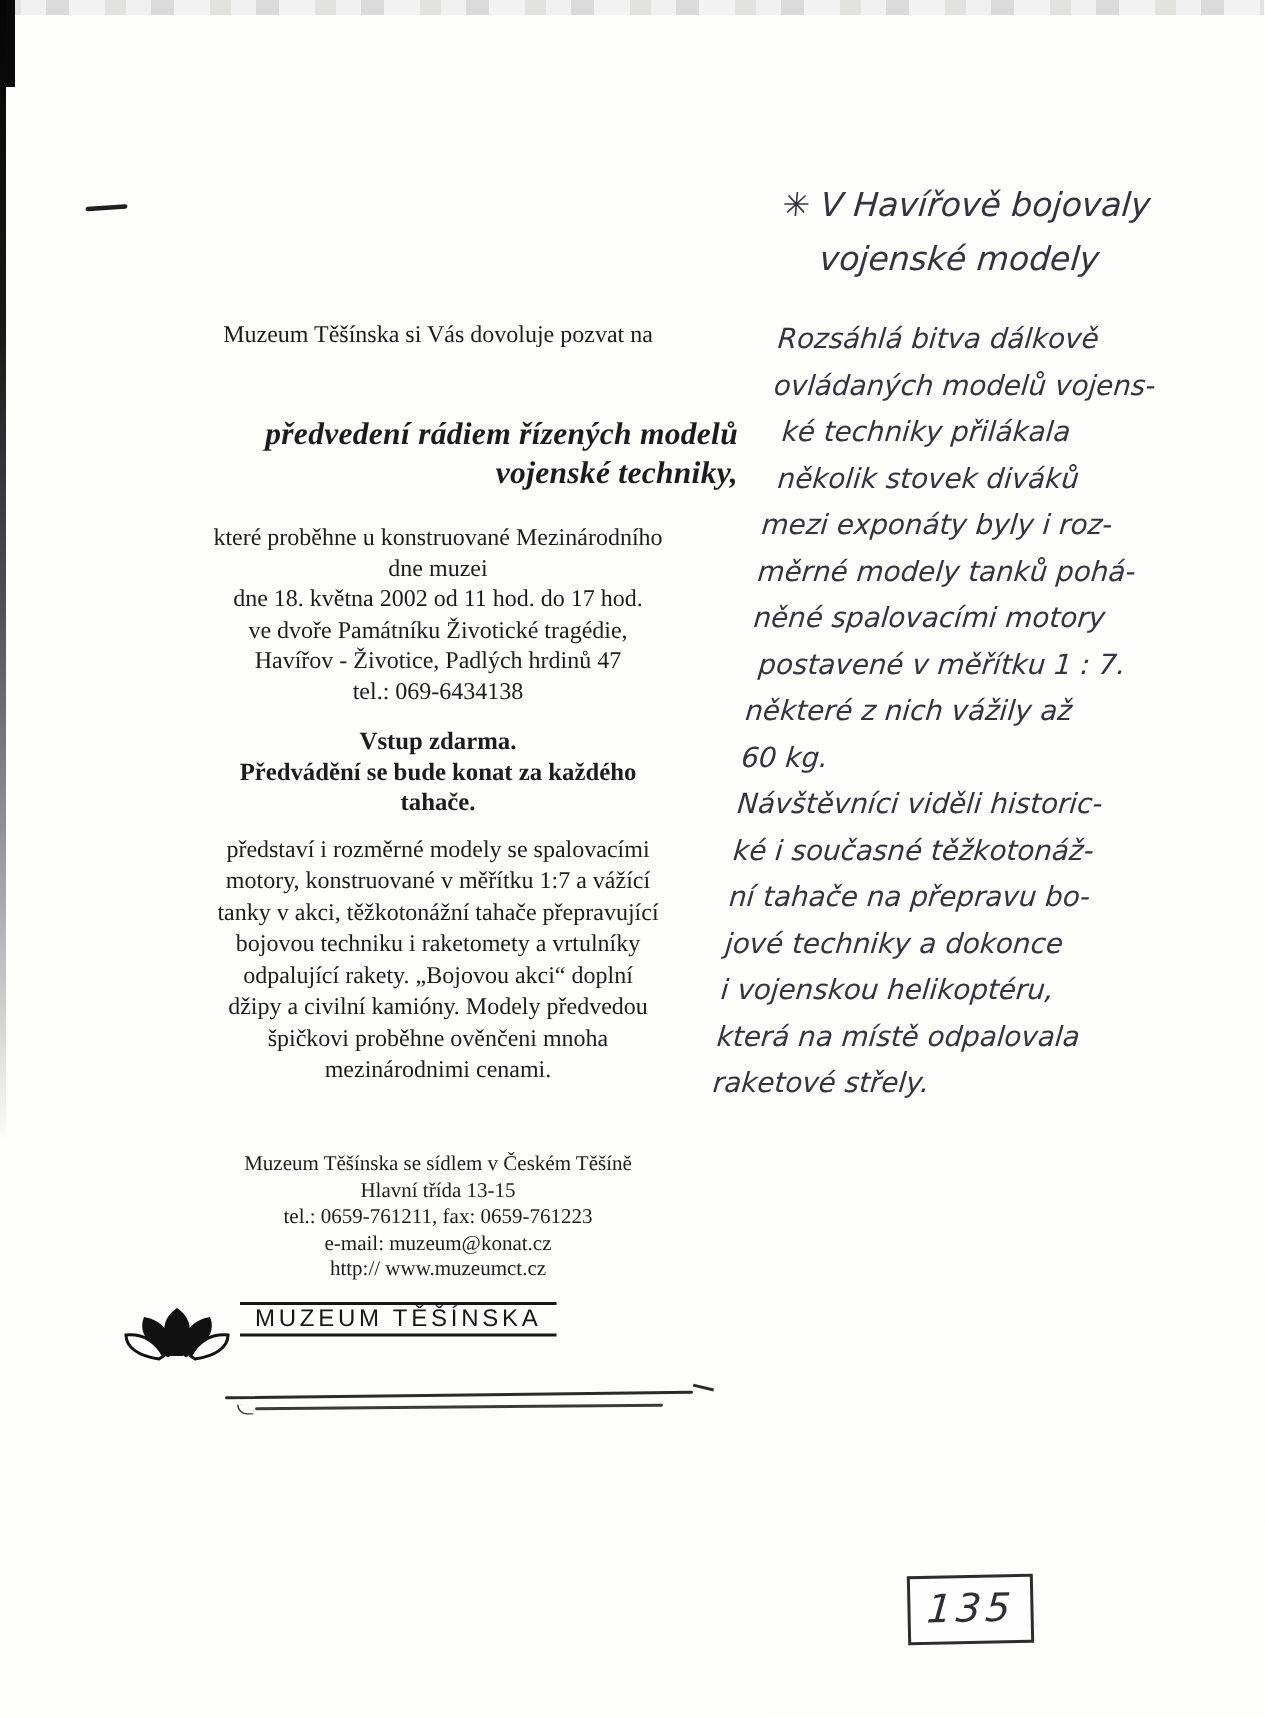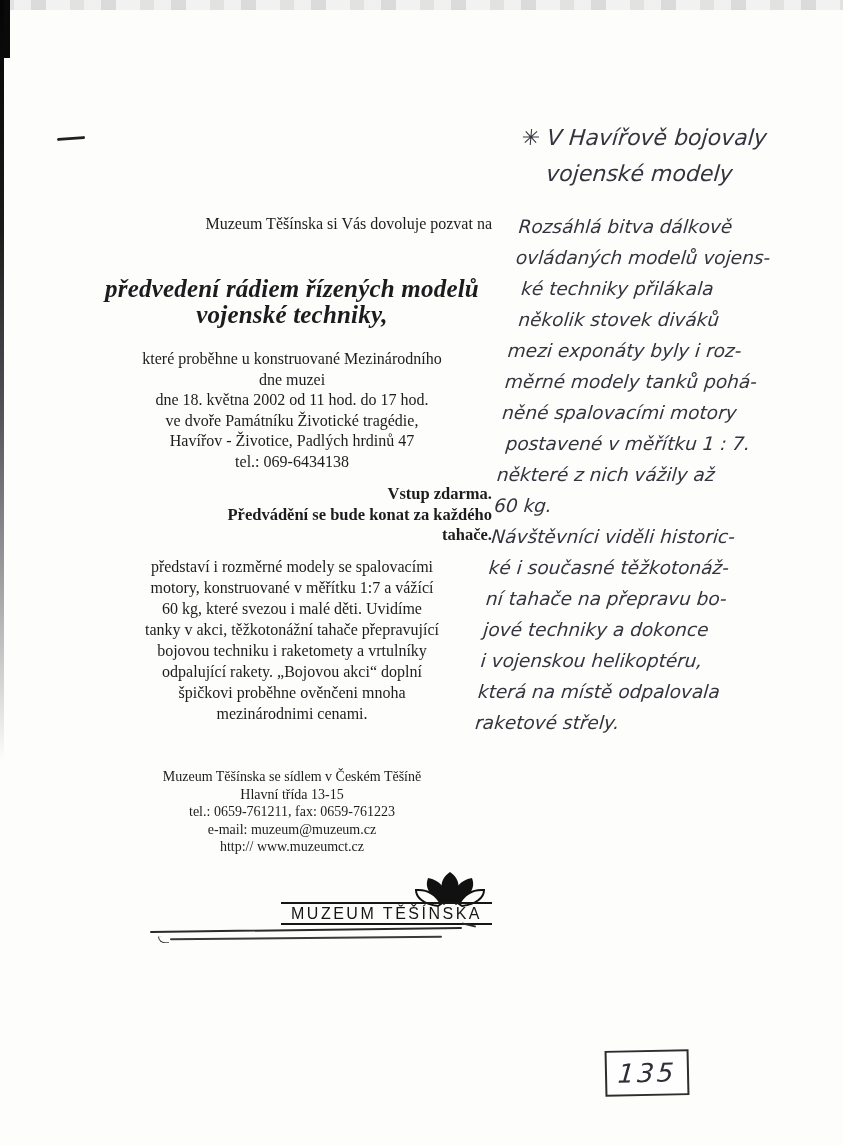--- a/index.html
+++ b/index.html
@@ -24,29 +24,29 @@
     position:absolute;left:0;top:0;width:4px;height:760px;
     background:linear-gradient(to bottom,#050505 0%,#1b1b1b 30%,#55555a 55%,#9a9a9d 75%,rgba(200,200,200,0) 100%);
   }
   .corner-dash{
     position:absolute;left:57px;top:137px;width:28px;height:3px;
     background:#1f1f22;border-radius:2px;transform:rotate(-4deg);
   }
 
   
   .print-col{position:absolute;left:92px;width:400px;text-align:center;}
-  .invite{top:215px;font-size:16px;text-align:right;}
-  .title{top:276px;font-size:25px;font-weight:bold;font-style:italic;line-height:26px;letter-spacing:.2px;}
+  .invite{top:215px;font-size:16px;}
+  .title{top:276px;font-size:21px;font-weight:bold;font-style:italic;line-height:26px;letter-spacing:.2px;text-align:right;}
   .occasion{top:349px;font-size:16px;line-height:20.5px;}
-  .entry{top:484px;font-size:16.5px;font-weight:bold;line-height:20.5px;text-align:right;}
+  .entry{top:484px;font-size:16.5px;font-weight:bold;line-height:20.5px;}
   .bodypara{top:556px;font-size:16px;line-height:21px;}
   .footerblk{top:768px;font-size:14px;line-height:17.5px;}
 
   
-  .logo{position:absolute;left:92px;top:868px;width:400px;display:flex;flex-direction:column;align-items:flex-end;}
+  .logo{position:absolute;left:76px;top:868px;width:400px;display:flex;flex-direction:row;align-items:flex-start;}
   .logo-flower{margin-bottom:-6px;}
   .logo-band{
     border-top:2px solid #161616;border-bottom:2px solid #161616;
     padding:0 10px;line-height:19px;
     font-family:"Liberation Sans", sans-serif;
     font-size:16px;letter-spacing:2.5px;color:#161616;font-weight:500;
   }
   .flourish1{position:absolute;left:150px;top:929px;width:312px;height:2px;background:#2a2a2a;transform:rotate(-.7deg);border-radius:2px;}
   .flourish1:before{content:"";position:absolute;right:-14px;top:-3px;width:14px;height:2px;background:#2a2a2a;transform:rotate(14deg);}
   .flourish2{position:absolute;left:170px;top:937px;width:272px;height:1.6px;background:#3a3a3a;transform:rotate(-.5deg);border-radius:2px;}
@@ -111,33 +111,33 @@
 
   <div class="print-col blk entry">
     <div>Vstup zdarma.</div>
     <div>Předvádění se bude konat za každého</div>
     <div>tahače.</div>
   </div>
 
   <div class="print-col blk bodypara">
     <div>představí i rozměrné modely se spalovacími</div>
     <div>motory, konstruované v měřítku 1:7 a vážící</div>
-    <div>60 kg, které svezou i malé děti.  Uvidíme</div>
     <div>tanky v akci, těžkotonážní tahače přepravující</div>
     <div>bojovou techniku i raketomety a vrtulníky</div>
     <div>odpalující rakety. „Bojovou akci“ doplní</div>
+    <div>džipy a civilní kamióny. Modely předvedou</div>
     <div>špičkovi proběhne ověnčeni mnoha</div>
     <div>mezinárodnimi cenami.</div>
   </div>
 
   <div class="print-col blk footerblk">
     <div>Muzeum Těšínska se sídlem v Českém Těšíně</div>
     <div>Hlavní třída 13-15</div>
     <div>tel.: 0659-761211, fax: 0659-761223</div>
-    <div>e-mail: muzeum@muzeum.cz</div>
+    <div>e-mail: muzeum@konat.cz</div>
     <div>http:// www.muzeumct.cz</div>
   </div>
 
   <div class="logo">
     <svg class="logo-flower" width="84" height="40" viewBox="0 0 84 40">
       <path d="M38 36 C30 20 33 10 42 4 C51 10 54 20 46 36 Z" fill="#111"></path>
       <path d="M36 37 C22 28 16 20 20 10 C32 12 38 20 40 34 Z" fill="#111"></path>
       <path d="M48 37 C62 28 68 20 64 10 C52 12 46 20 44 34 Z" fill="#111"></path>
       <path d="M30 38 C16 36 8 30 8 22 C20 21 28 27 33 36 Z" fill="#fdfdfc" stroke="#111" stroke-width="2"></path>
       <path d="M54 38 C68 36 76 30 76 22 C64 21 56 27 51 36 Z" fill="#fdfdfc" stroke="#111" stroke-width="2"></path>

